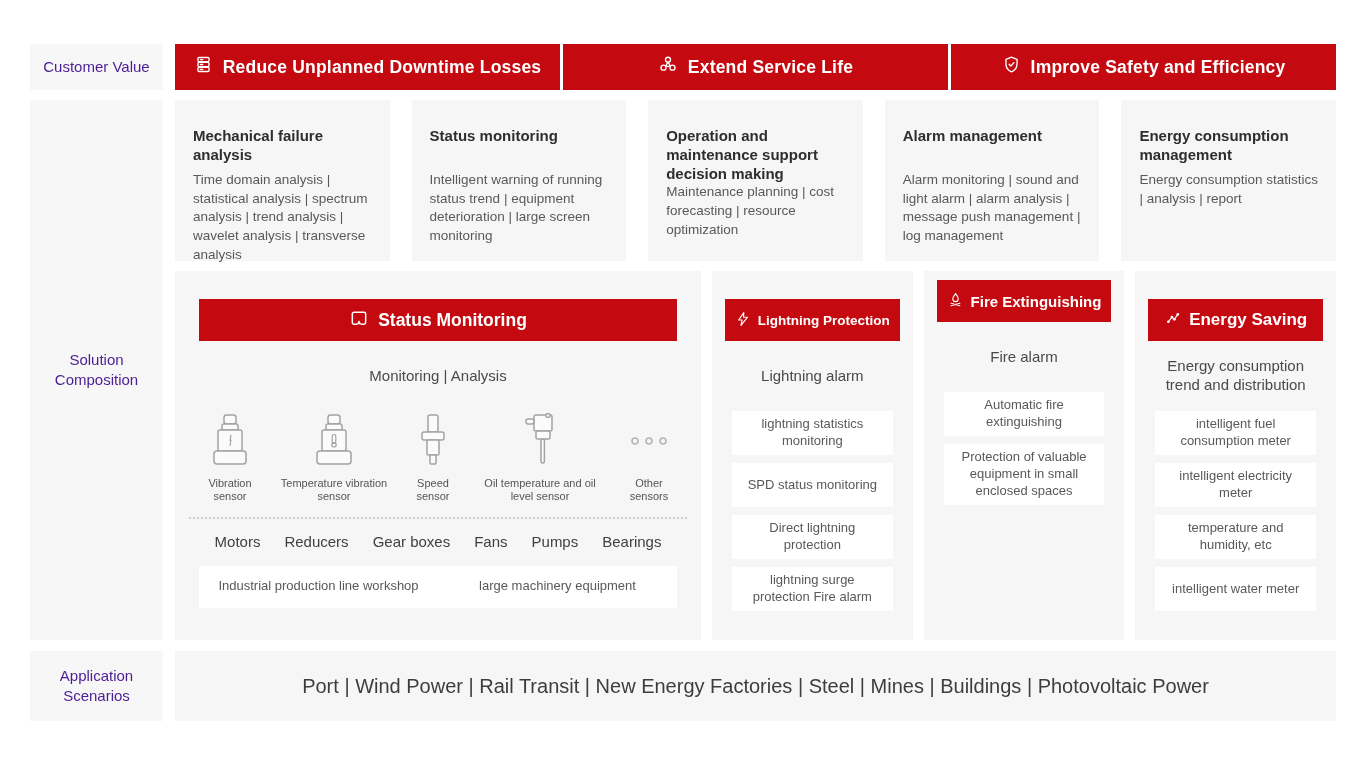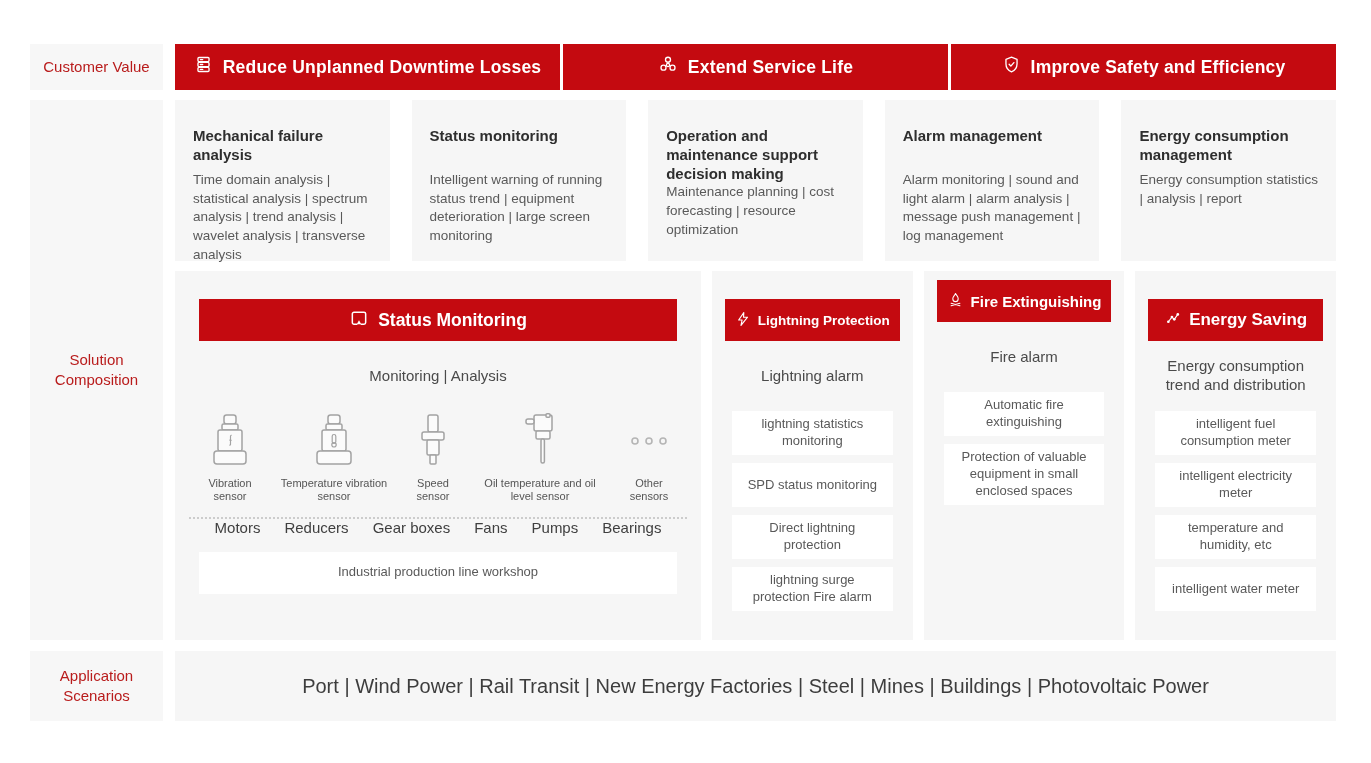--- a/index.html
+++ b/index.html
@@ -3,21 +3,21 @@
 <meta charset="utf-8">
 <style>
   * { margin:0; padding:0; box-sizing:border-box; }
   html,body { background:#ffffff; }
   .page {
     position:relative; width:1371px; height:763px; background:#ffffff;
     font-family:"Liberation Sans", sans-serif; color:#3d3d3d; overflow:hidden;
   }
   .side-box {
     width:133px; background:#f7f7f7; display:flex; align-items:center; justify-content:center;
-    text-align:center; font-size:15px; color:#b91c1c; line-height:1.35; padding:0 8px;
+    text-align:center; font-size:15px; color:#4c1d95; line-height:1.35; padding:0 8px;
   }
   
   .row1 { position:absolute; top:44px; left:30px; right:35px; height:46px; display:flex; }
   .row1 .side-box { margin-right:12px; flex:0 0 133px; }
   .banners { flex:1; display:flex; gap:3px;border-radius:23px; }
   .banner {
     flex:1; background:#c40a10; color:#ffffff; display:flex; align-items:center; justify-content:center;
     gap:10px; font-size:17.5px; font-weight:bold; letter-spacing:.2px;
   }
   .banner svg { flex:0 0 auto; }
@@ -53,21 +53,21 @@
     text-align:center; font-size:13px; color:#595959; line-height:1.3; padding:5px 8px;
   }
   
   .sensors { display:flex; justify-content:center; align-items:flex-start; gap:16px; padding:0 10px; }
   .sensor { display:flex; flex-direction:column; align-items:center; }
   .sensor .s-icon { height:58px; display:flex; align-items:flex-end; justify-content:center; }
   .sensor .s-label { margin-top:8px; font-size:11px; color:#555; text-align:center; line-height:1.22; }
   .w-vib  { width:66px; }  .w-tmp { width:110px; } .w-spd { width:56px; }
   .w-oil  { width:126px; } .w-oth { width:60px; }
   .dotted-sep { border-top:2px dotted #cccccc; margin:13px 14px 0 14px; }
-  .equipment { display:flex; justify-content:center; gap:24px; font-size:15px; color:#3f3f3f; }
+  .equipment { display:flex; justify-content:center; gap:24px; margin-top:14px; font-size:15px; color:#3f3f3f; }
   .status-boxes { display:flex; margin:16px 24px 0 24px; }
   .status-boxes .item-box { flex:1; min-height:42px; }
   
   .row4 { position:absolute; top:651px; left:30px; right:35px; height:70px; display:flex; }
   .row4 .side-box { margin-right:12px; flex:0 0 133px; }
   .scenario-bar {
     flex:1; background:#f6f6f6; display:flex; align-items:center; justify-content:center;
     font-size:20px; color:#3d3d3d;
   }
 </style>
@@ -221,20 +221,21 @@
         <span>Motors</span>
         <span>Reducers</span>
         <span>Gear boxes</span>
         <span>Fans</span>
         <span>Pumps</span>
         <span>Bearings</span>
       </div>
 
       <div class="status-boxes">
         <div class="item-box">Industrial production line workshop</div>
+        <div class="item-box">large machinery equipment</div>
       </div>
     </div>
 
     <div class="panel panel-sm p-lightning">
       <div class="panel-header">
         <span>
           <svg width="16" height="16" viewBox="0 0 24 24" fill="none" stroke="#ffffff" stroke-width="1.7" stroke-linejoin="round">
             <path d="M13.2 2.5 L5.5 13.5 H10.6 L9 21.5 L18.8 9.3 H12.8 Z"></path>
           </svg>
         </span>

